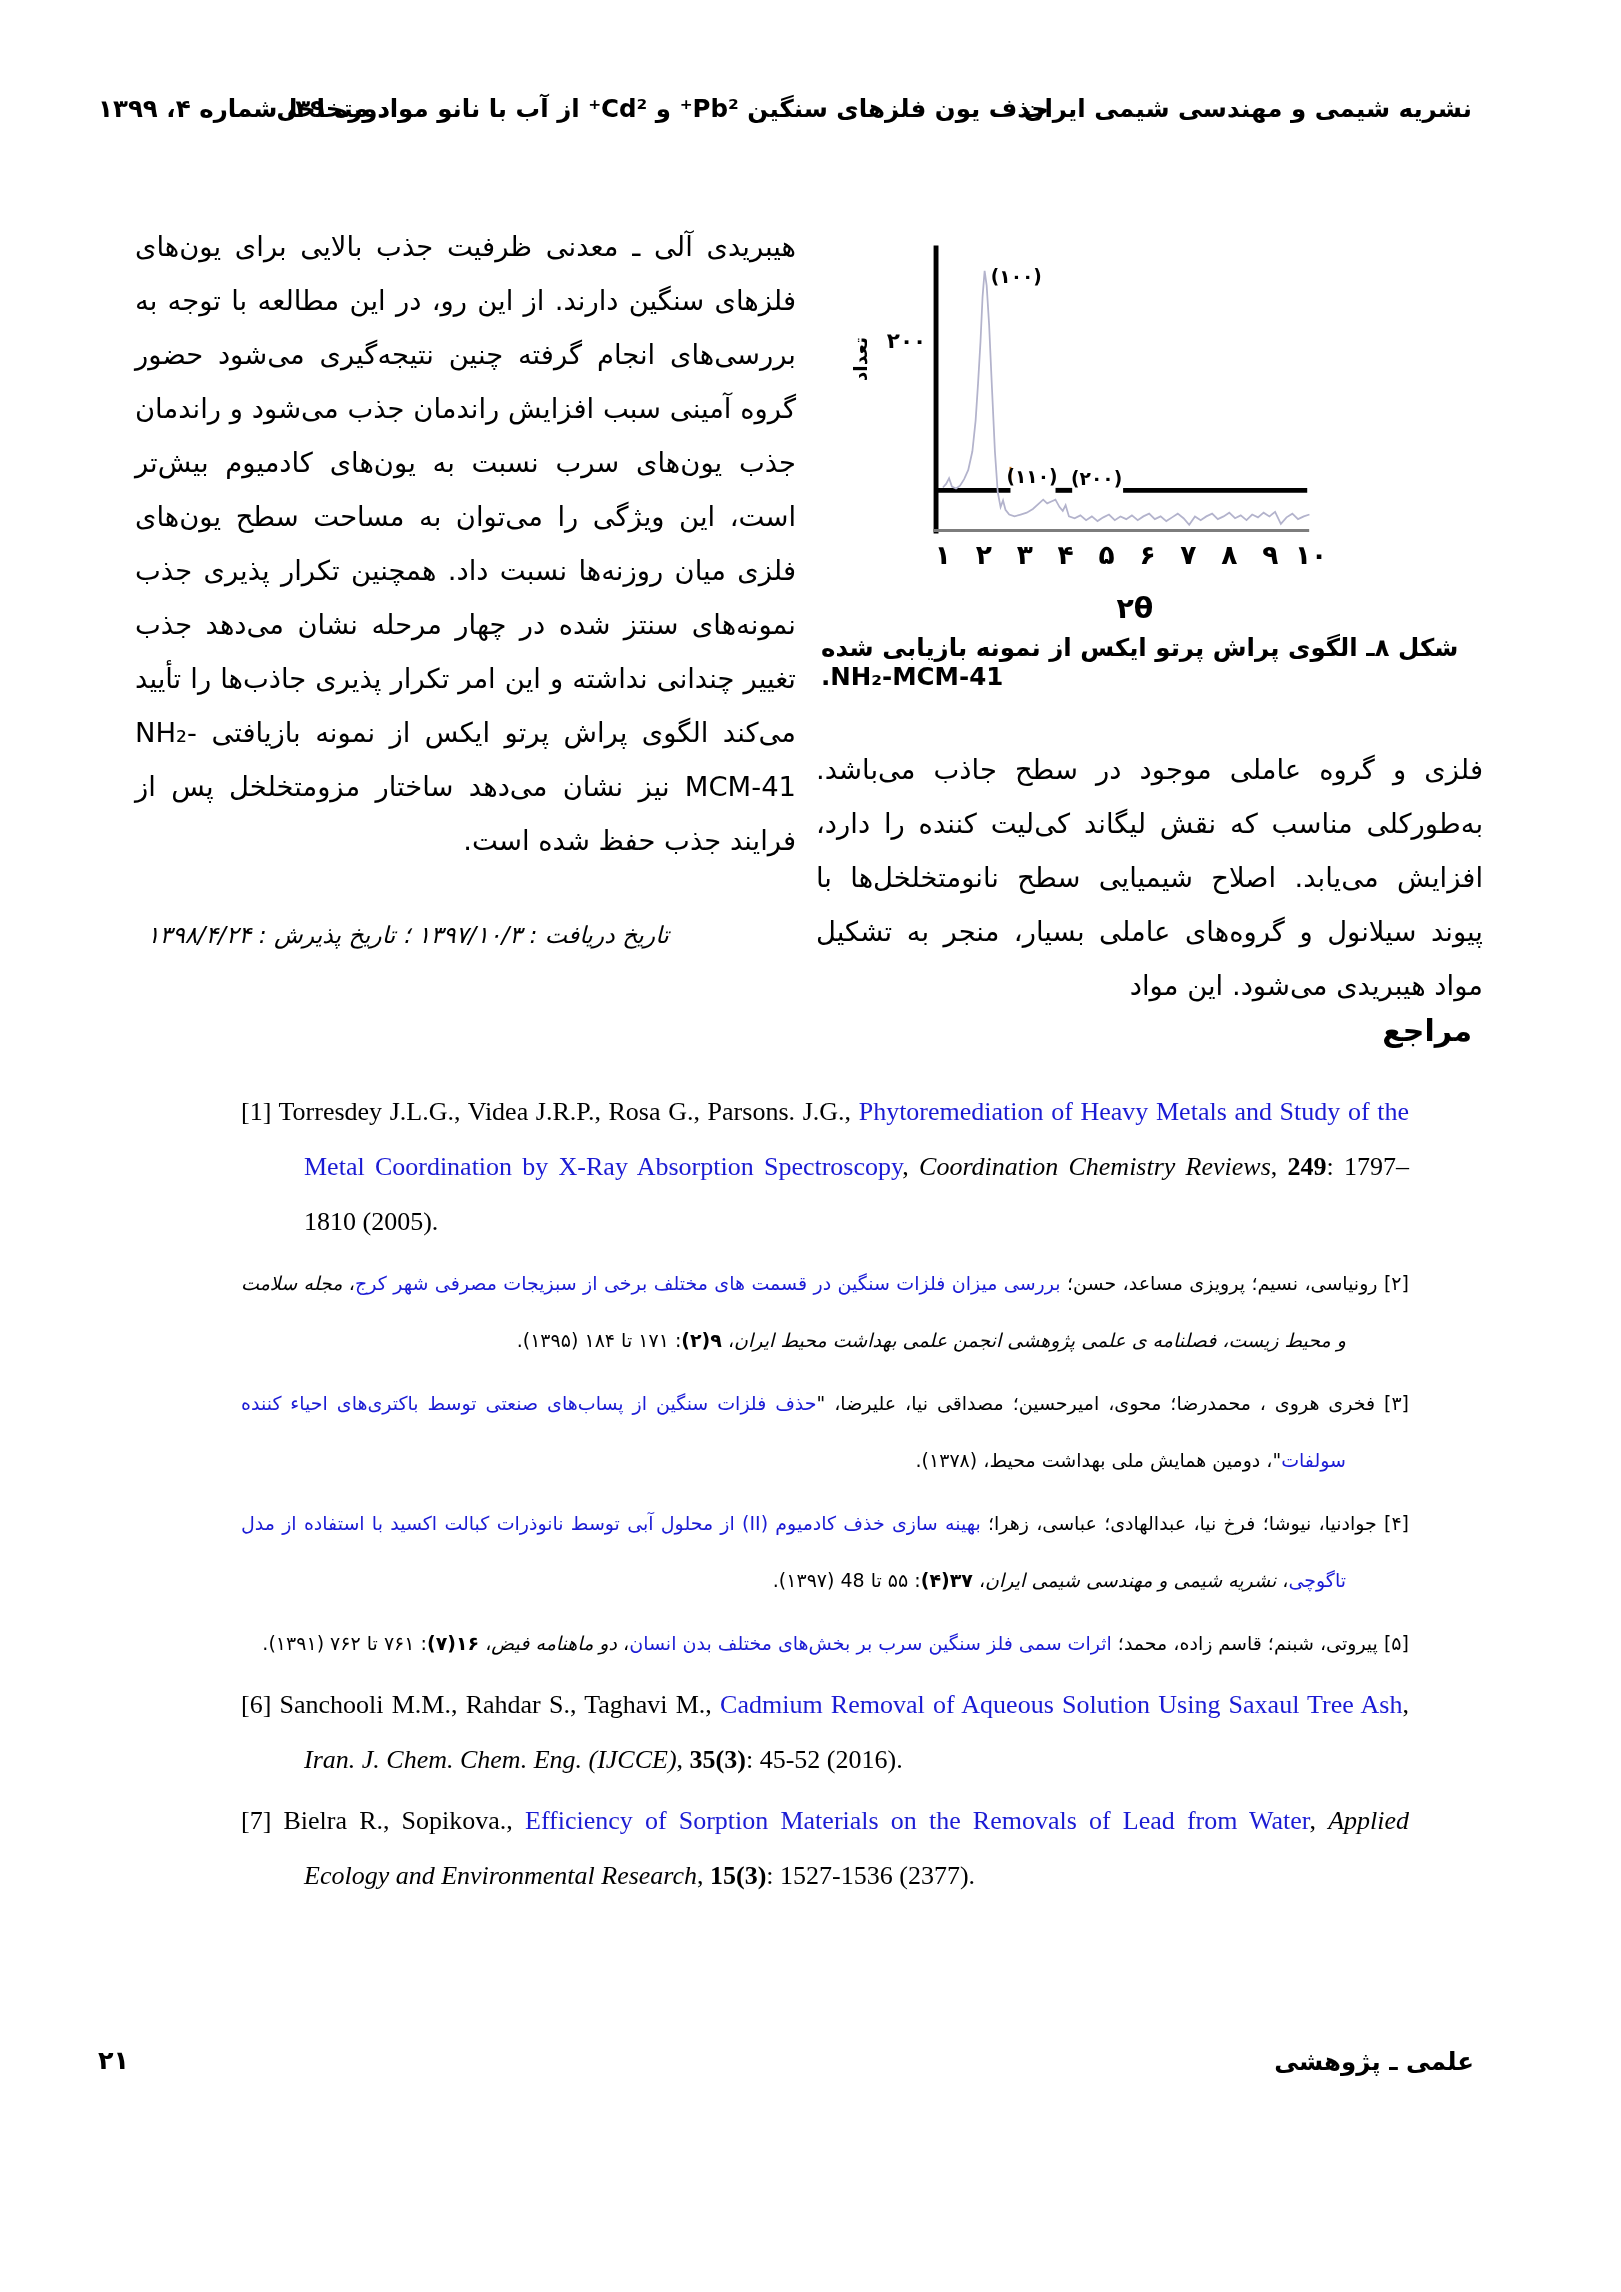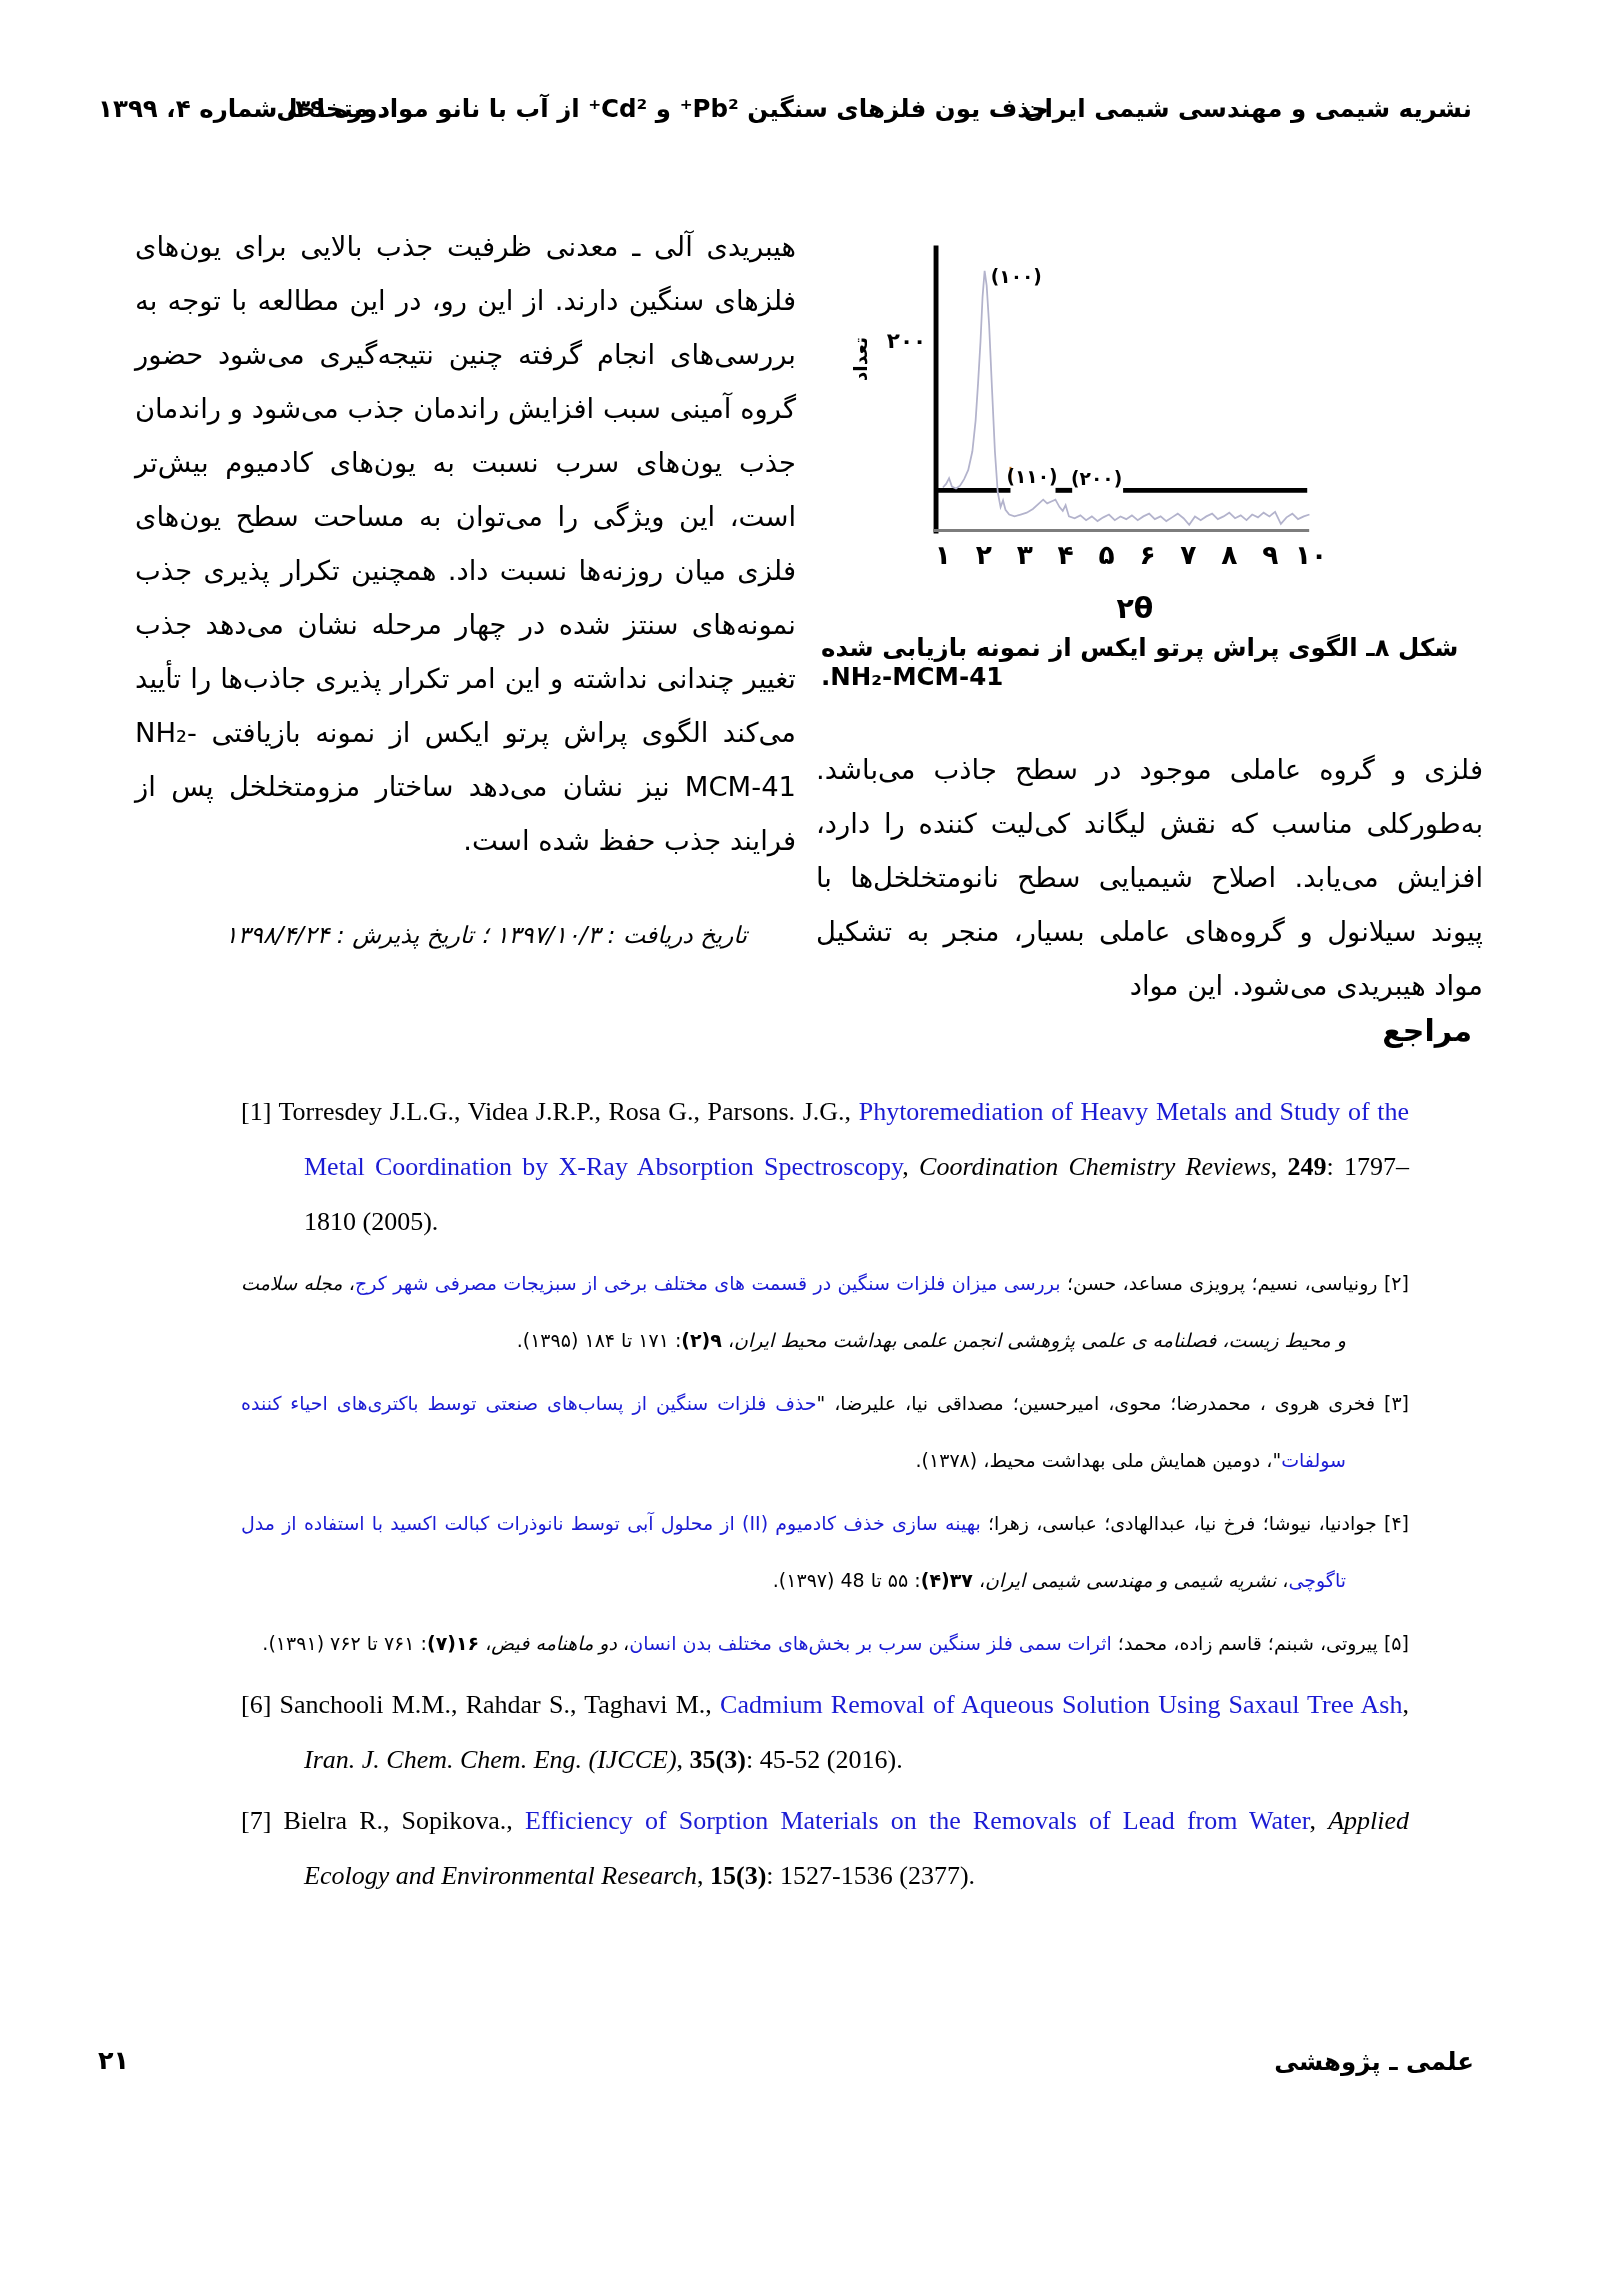--- a/index.html
+++ b/index.html
@@ -17,21 +17,21 @@
   .svgfa{font-family:"DejaVu Sans",sans-serif;font-weight:bold;fill:#000;}
   .xtick{font-size:27px;}
   .peak{font-size:19px;}
   .yt{font-size:22px;}
   .xl{font-size:29px;}
   #ylabel{font-size:19px;}
   
   .para{position:absolute;font-size:27.4px;line-height:54px;text-align:justify;direction:rtl;}
   .left-para{left:135px;top:220px;width:661px;}
   .right-para{left:816px;top:743px;width:667px;}
-  .dates{position:absolute;left:147px;top:921px;width:600px;text-align:right;
+  .dates{position:absolute;left:147px;top:921px;width:600px;text-align:left;
          font-style:italic;font-size:23.5px;direction:rtl;}
   
   .refs-heading{position:absolute;right:149px;top:1013px;font-weight:bold;font-size:30px;direction:rtl;}
   .refs{position:absolute;left:241px;top:1084px;width:1168px;}
   .ref{text-align:justify;}
   .ref[dir="ltr"]{font-family:"Liberation Serif",serif;font-size:26px;line-height:55px;
                   padding-left:63px;text-indent:-63px;margin-bottom:5.9px;}
   .ref[dir="rtl"]{font-family:"DejaVu Sans",sans-serif;font-size:19px;line-height:57px;
                   padding-right:63px;text-indent:-63px;margin-bottom:5.9px;}
   .link{color:var(--link-blue,#1b1bd4);}

